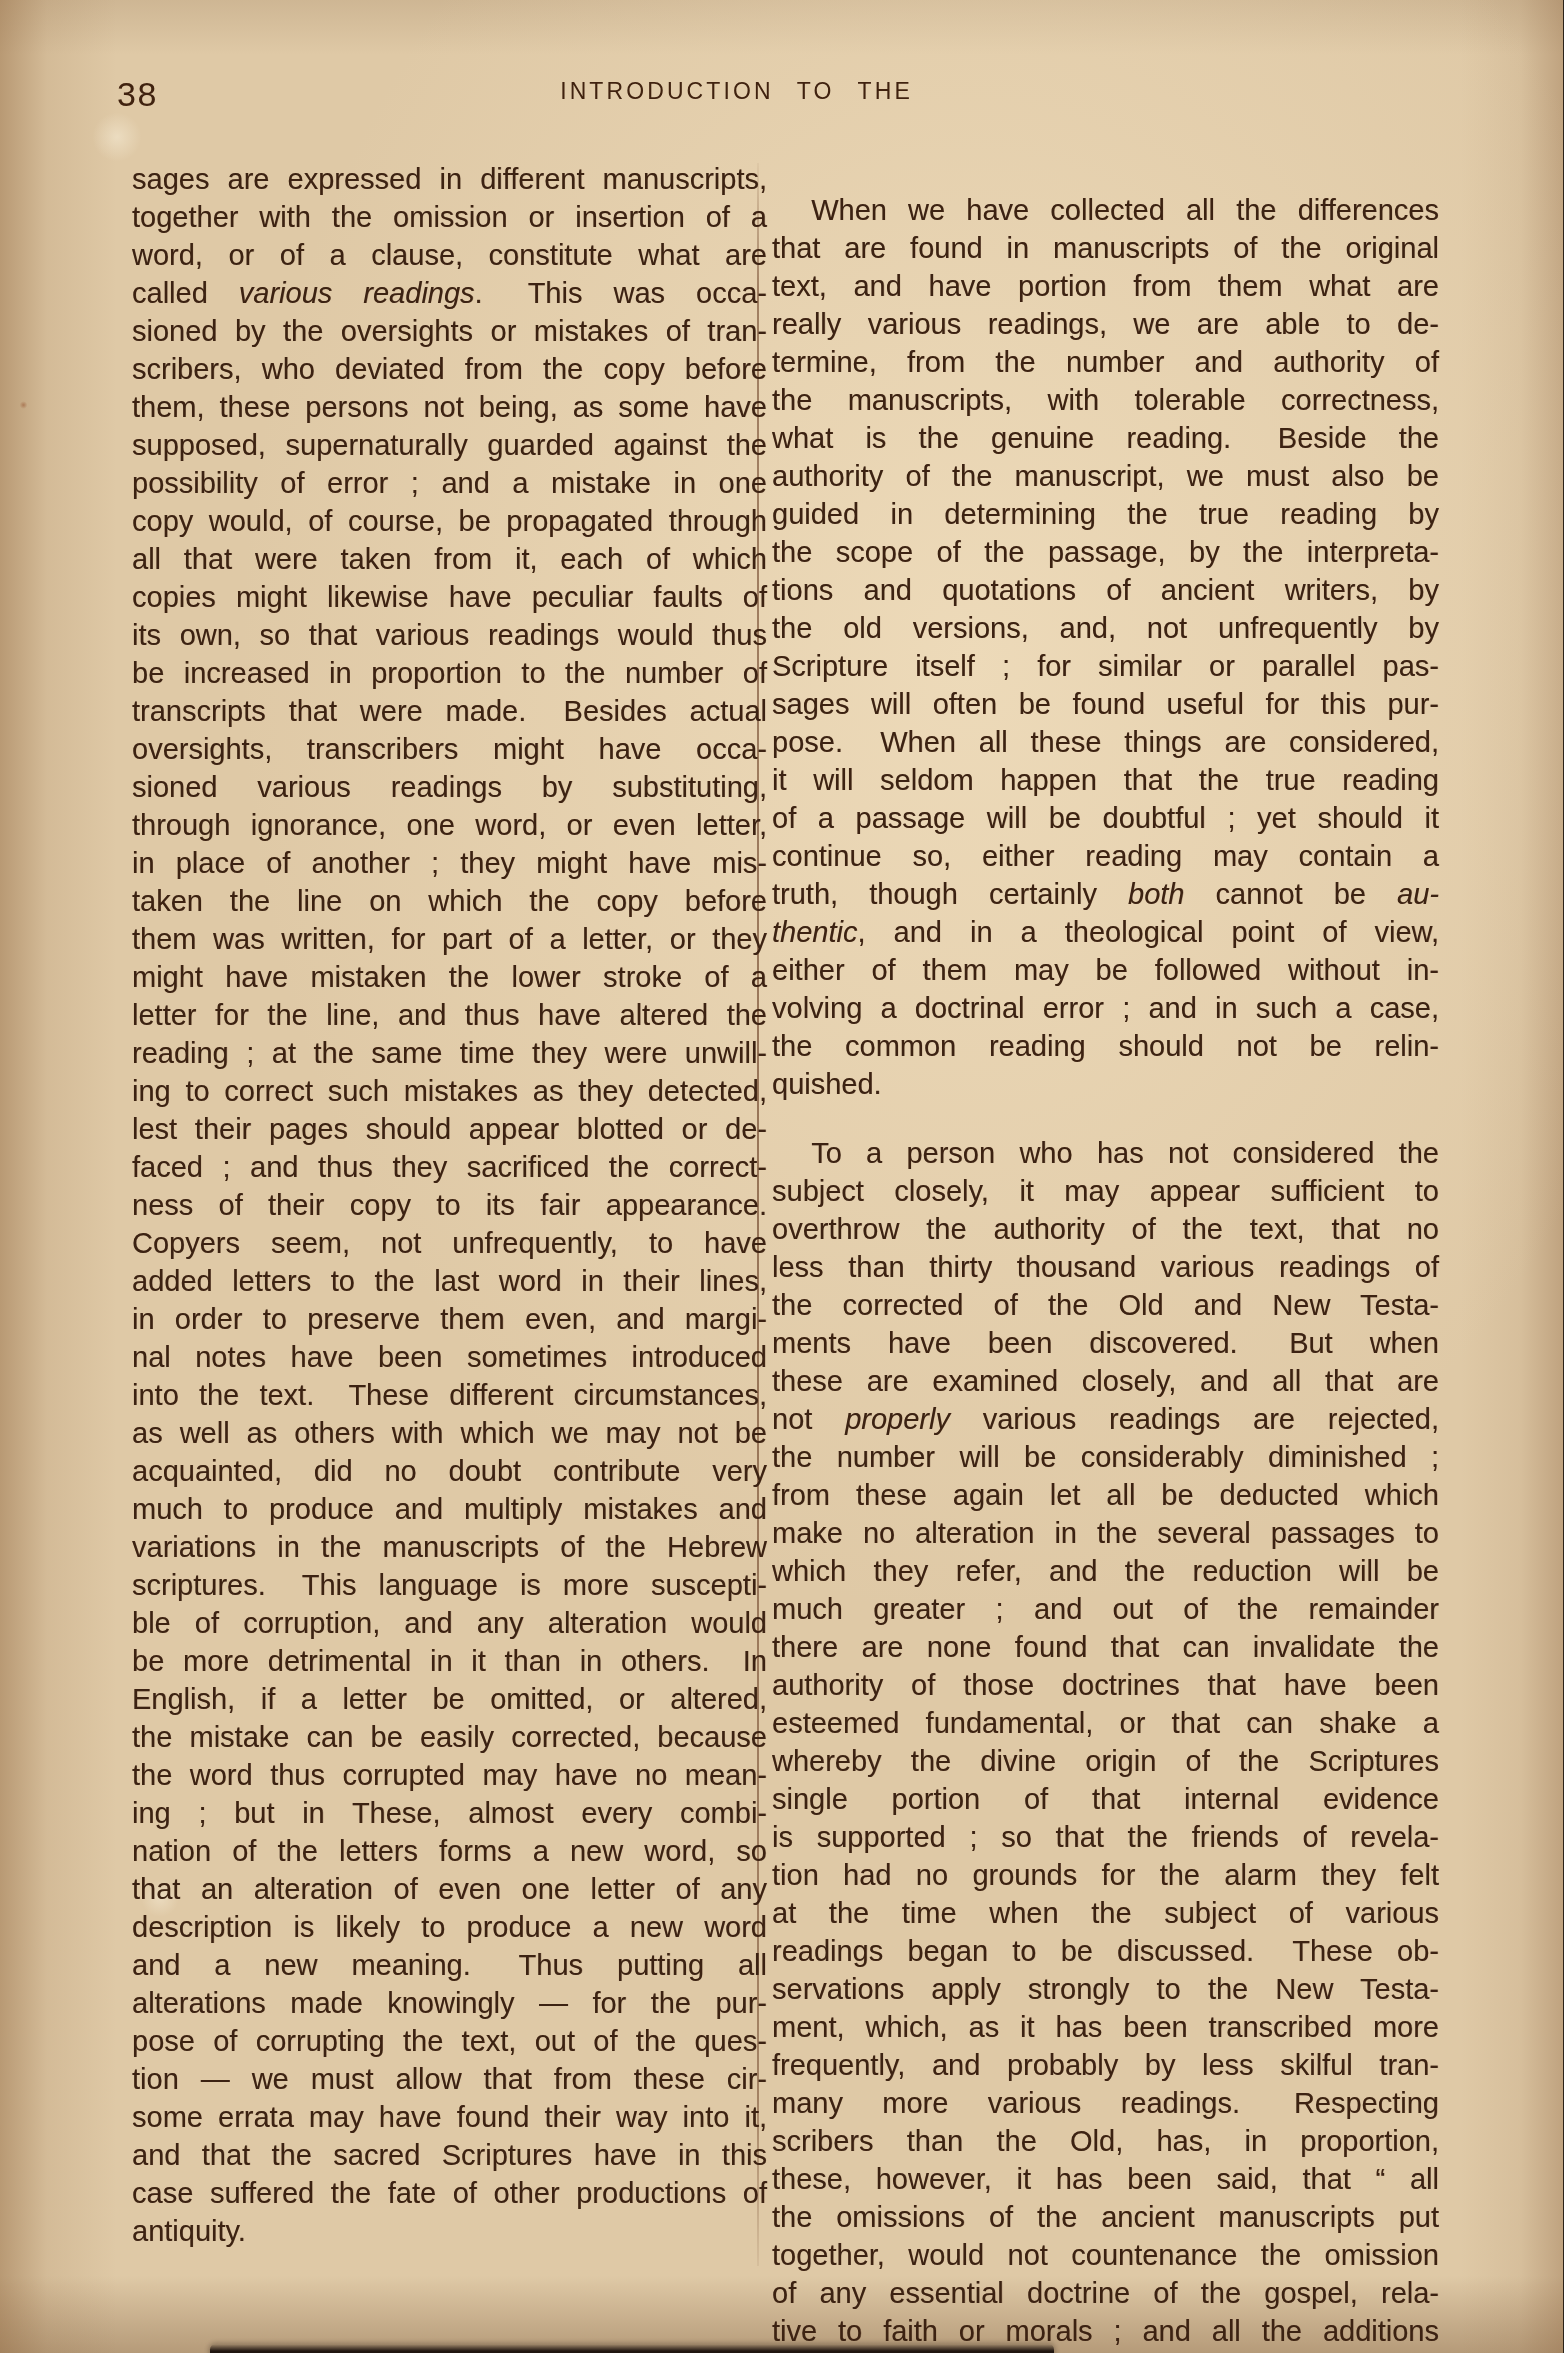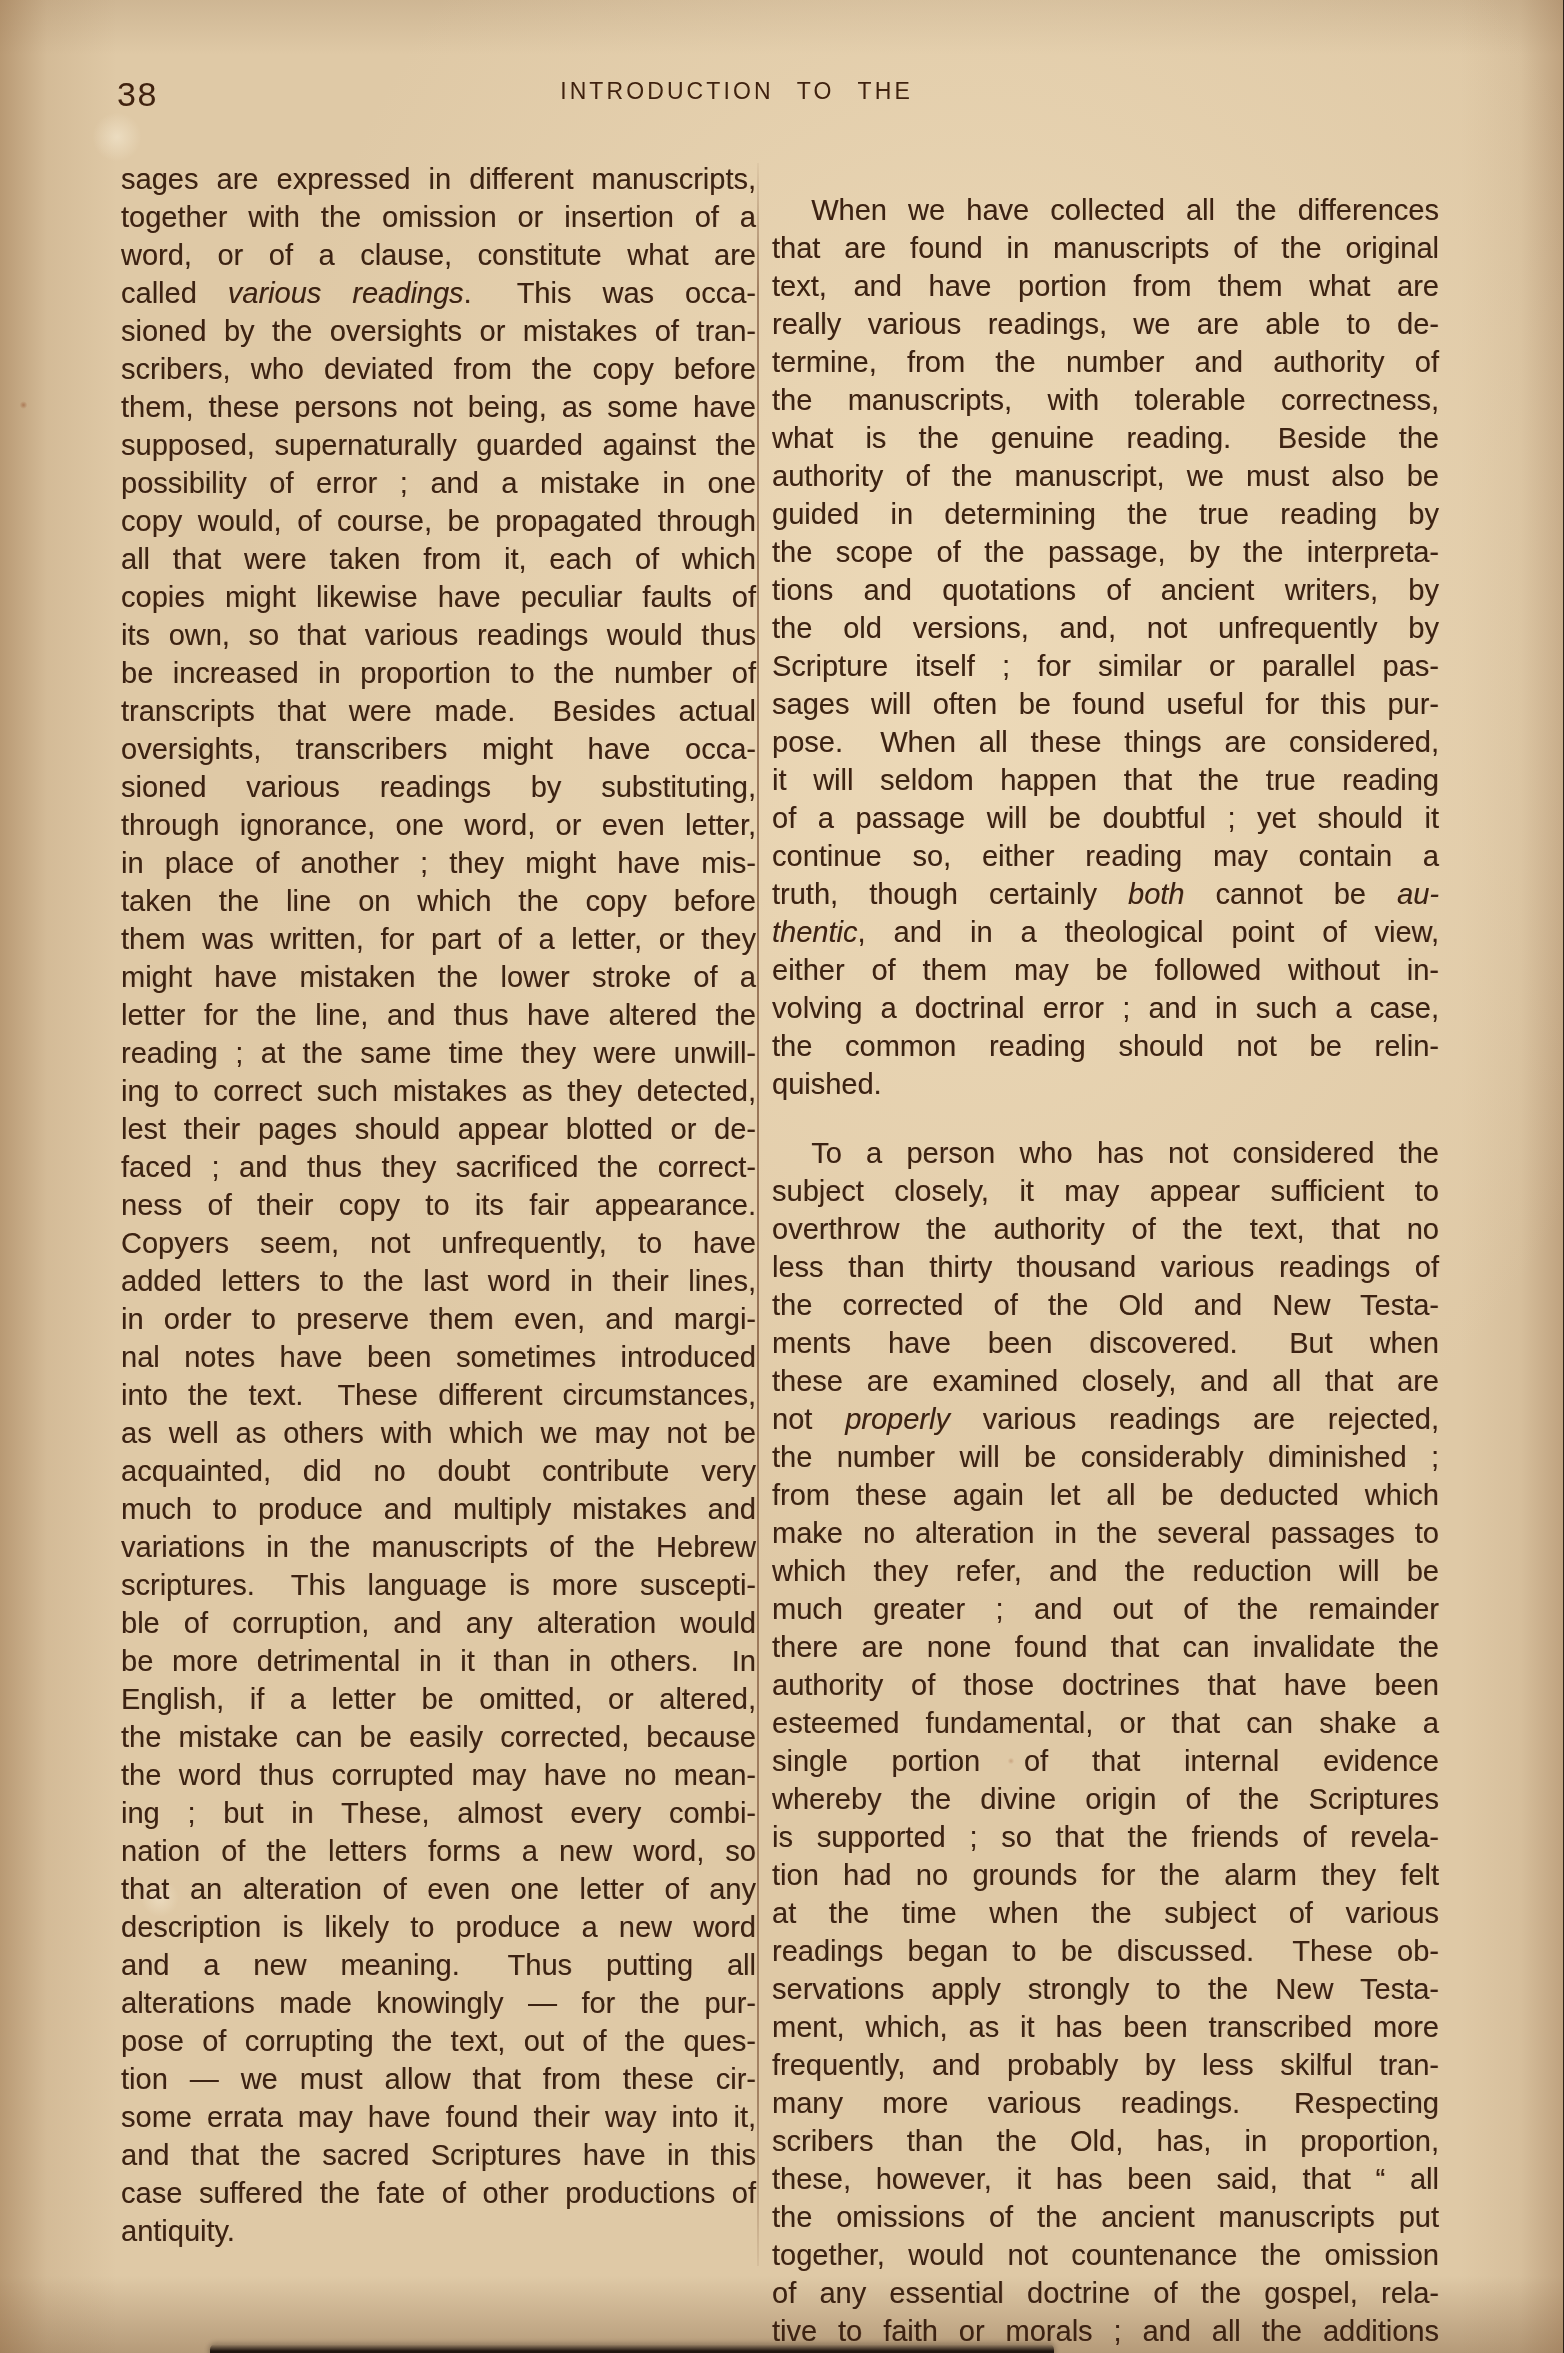--- a/index.html
+++ b/index.html
@@ -47,21 +47,21 @@
     top: 160px;
     left: 0;
     width: 1565px;
   }
   .col {
     position: absolute;
     top: 0;
     font-size: 29px;
     line-height: 38px;
   }
-  .col-left  { left: 121px; width: 635px; }
+  .col-left  { left: 132px; width: 635px; }
   .col-right { left: 772px; width: 667px; }
   .line {
     text-align: justify;
     text-align-last: justify;
     white-space: normal;
     text-shadow: 0.3px 0.3px 0.5px rgba(62,32,14,0.35);
   }
   .line.par-end { text-align-last: left; }
   .line.indent { text-indent: 1.35em; margin-top: 31px; }
   .divider {
@@ -187,22 +187,22 @@
         <div class="line">these are examined closely, and all that are</div>
         <div class="line">not <i>properly</i> various readings are rejected,</div>
         <div class="line">the number will be considerably diminished ;</div>
         <div class="line">from these again let all be deducted which</div>
         <div class="line">make no alteration in the several passages to</div>
         <div class="line">which they refer, and the reduction will be</div>
         <div class="line">much greater ; and out of the remainder</div>
         <div class="line">there are none found that can invalidate the</div>
         <div class="line">authority of those doctrines that have been</div>
         <div class="line">esteemed fundamental, or that can shake a</div>
+        <div class="line">whereby the divine origin of the Scriptures</div>
         <div class="line">single portion of that internal evidence</div>
-        <div class="line">whereby the divine origin of the Scriptures</div>
         <div class="line">is supported ; so that the friends of revela-</div>
         <div class="line">tion had no grounds for the alarm they felt</div>
         <div class="line">at the time when the subject of various</div>
         <div class="line">readings began to be discussed.  These ob-</div>
         <div class="line">servations apply strongly to the New Testa-</div>
         <div class="line">ment, which, as it has been transcribed more</div>
         <div class="line">frequently, and probably by less skilful tran-</div>
         <div class="line">many more various readings.  Respecting</div>
         <div class="line">scribers than the Old, has, in proportion,</div>
         <div class="line">these, however, it has been said, that “ all</div>

